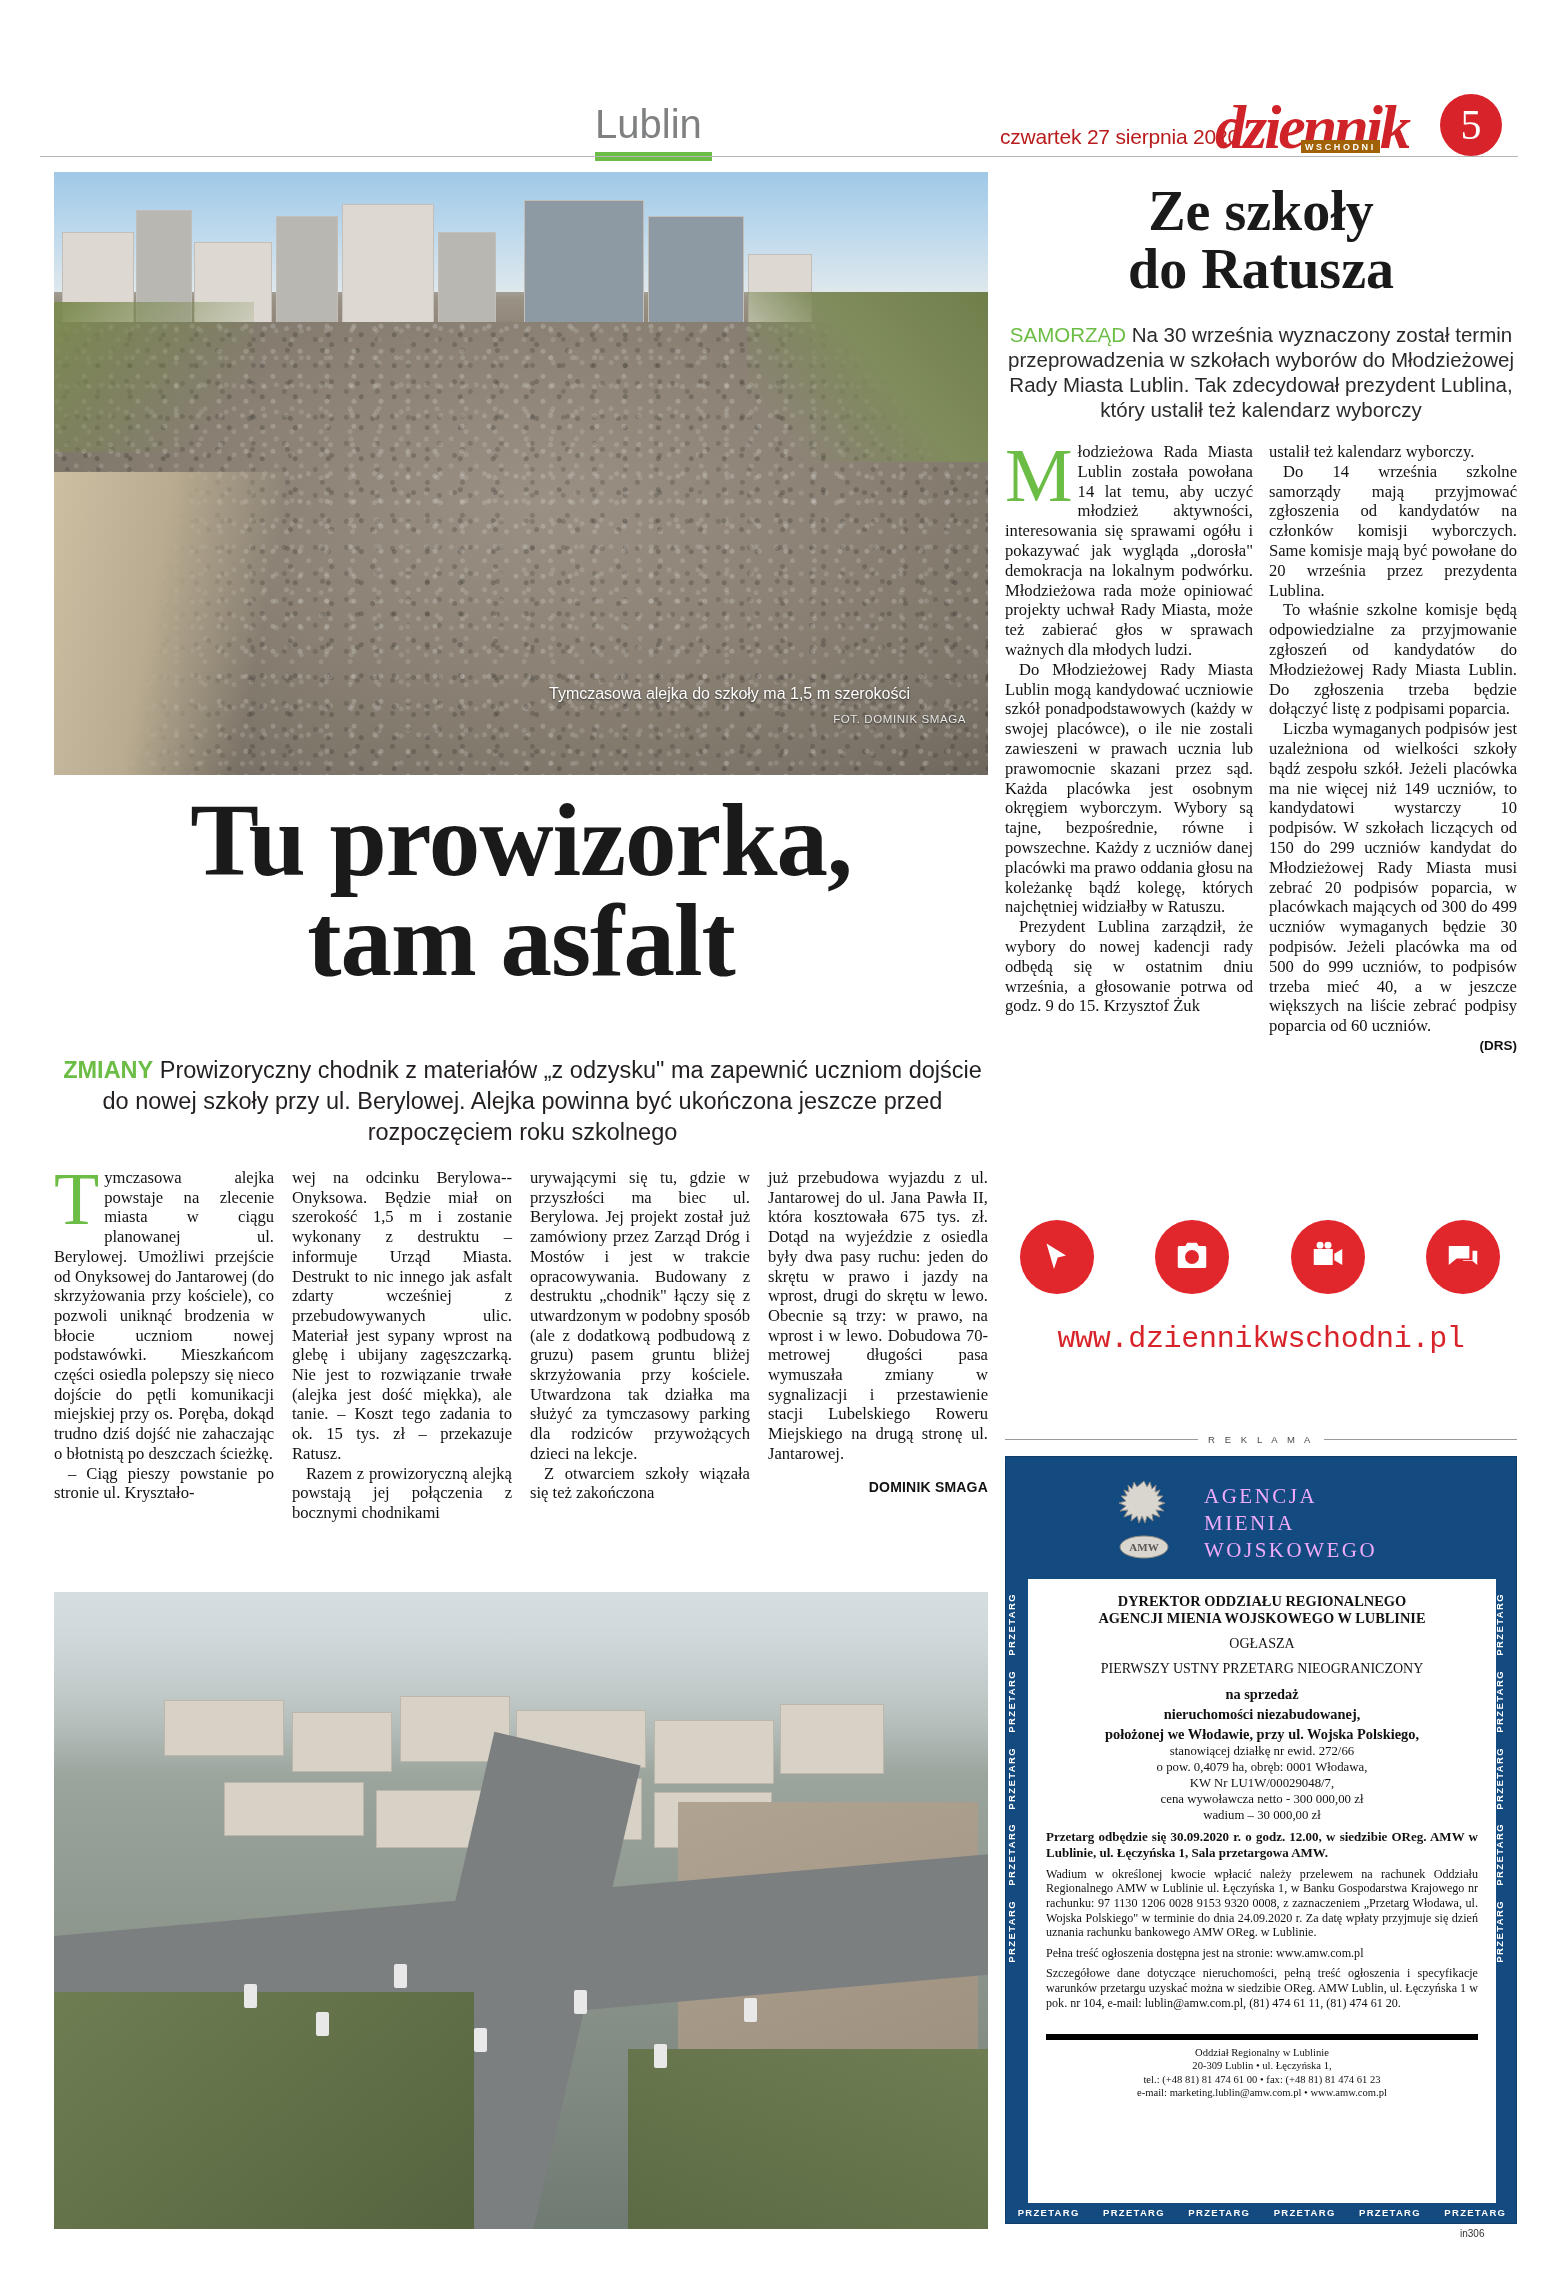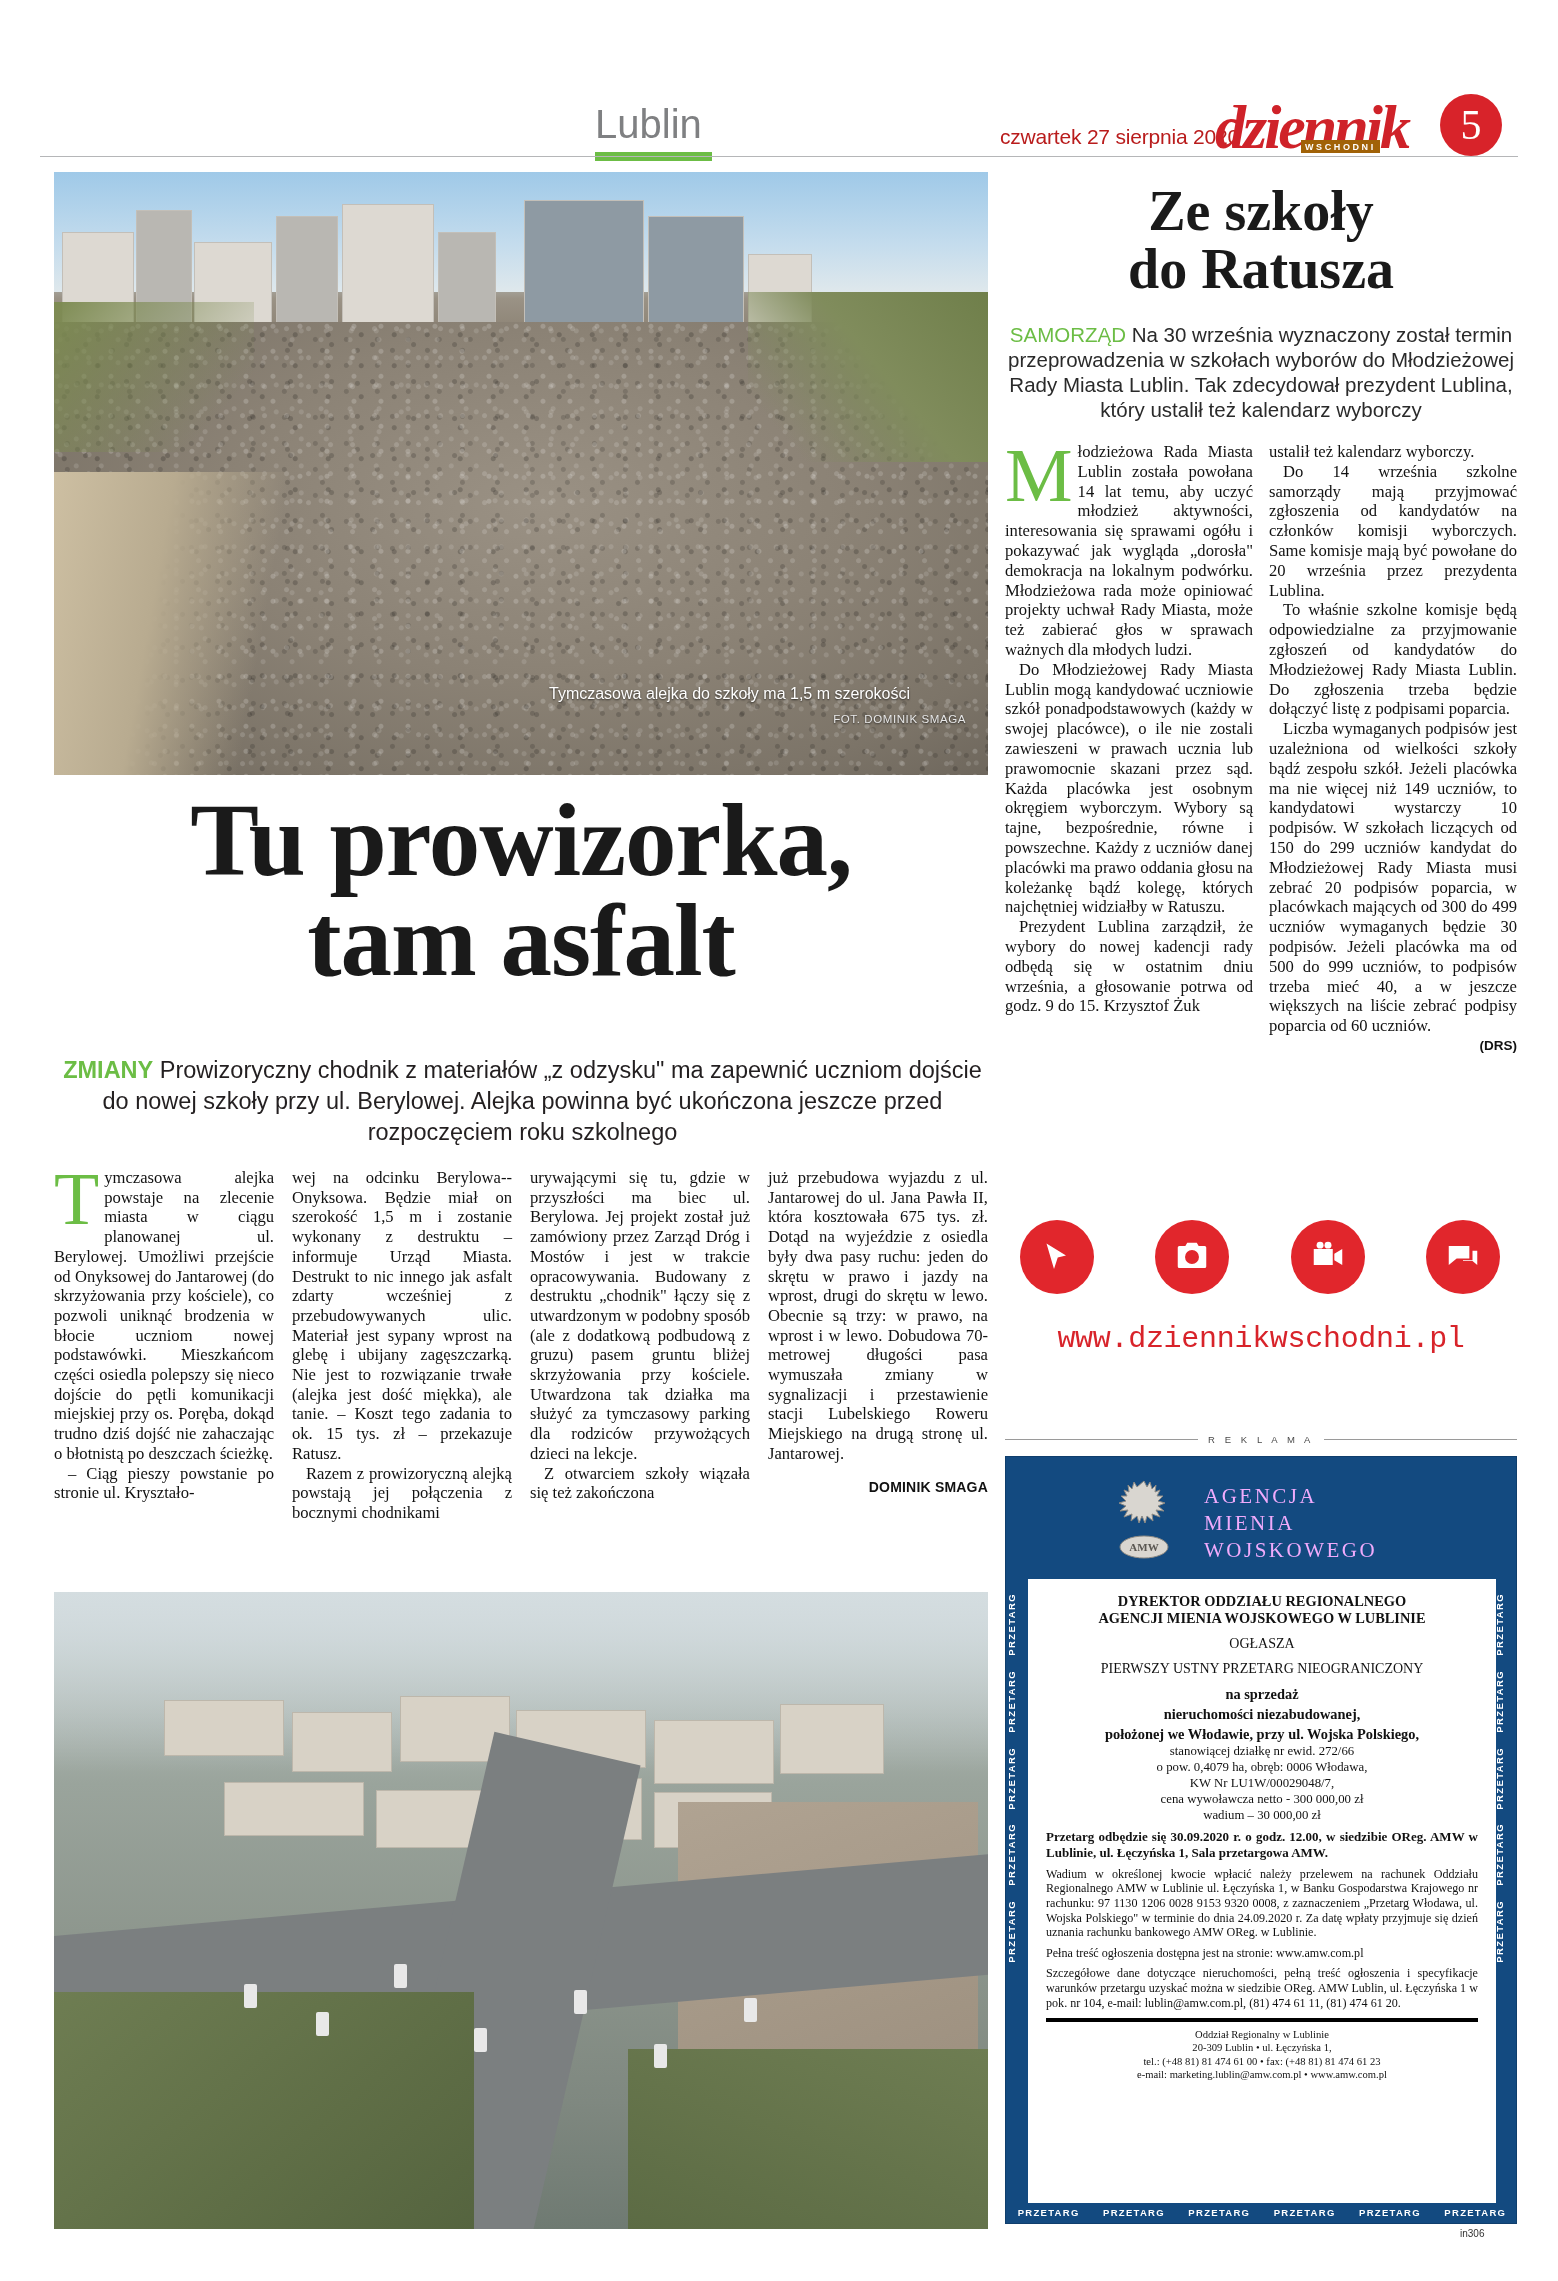--- a/index.html
+++ b/index.html
@@ -245,21 +245,21 @@
     font-family:"Liberation Serif", serif;
     font-size:12.6px; line-height:15.2px; color:#111; text-align:center;
   }
   .ad-body .t1 { font-weight:700; font-size:14.4px; line-height:17.4px; }
   .ad-body .t2 { font-size:14px; line-height:18px; margin-top:7px; }
   .ad-body .t3 { font-weight:700; font-size:14.4px; line-height:18px; margin-top:7px; }
   .ad-body .t4 { font-size:12.8px; line-height:16px; }
   .ad-body .just { text-align:justify; font-weight:700; font-size:13px; line-height:16px; margin-top:6px; }
   .ad-body .small { text-align:justify; font-size:12.1px; line-height:14.6px; margin-top:6px; }
   .ad-footer {
-    margin-top:8px; border-top:4px solid #000000; padding-top:6px;
+    margin-top:24px; border-top:6px solid #000000; padding-top:6px;
     font-size:10.6px; line-height:13.2px; text-align:center;
   }
   .side-strip {
     position:absolute; top:122px; width:22px; height:624px;
     color:#fff; font-size:9.5px; font-weight:700; letter-spacing:1.4px;
     font-family:"Liberation Sans", sans-serif;
   }
   .side-strip.left { left:0; }
   .side-strip.right { right:0; }
   .side-strip span {
@@ -473,21 +473,21 @@
 
     <div class="ad-body">
       <div class="t1">DYREKTOR ODDZIAŁU REGIONALNEGO</div>
       <div class="t1">AGENCJI MIENIA WOJSKOWEGO W LUBLINIE</div>
       <div class="t2">OGŁASZA</div>
       <div class="t2">PIERWSZY USTNY PRZETARG NIEOGRANICZONY</div>
       <div class="t3">na sprzedaż</div>
       <div class="t3" style="margin-top:2px">nieruchomości niezabudowanej,</div>
       <div class="t3" style="margin-top:2px">położonej we Włodawie, przy ul. Wojska Polskiego,</div>
       <div class="t4">stanowiącej działkę nr ewid. 272/66</div>
-      <div class="t4">o pow. 0,4079 ha, obręb: 0006 Włodawa,</div>
+      <div class="t4">o pow. 0,4079 ha, obręb: 0001 Włodawa,</div>
       <div class="t4">KW Nr LU1W/00029048/7,</div>
       <div class="t4">cena wywoławcza netto - 300 000,00 zł</div>
       <div class="t4">wadium – 30 000,00 zł</div>
       <div class="just">Przetarg odbędzie się 30.09.2020 r. o godz. 12.00, w siedzibie OReg. AMW w Lublinie, ul. Łęczyńska 1, Sala przetargowa AMW.</div>
       <div class="small">Wadium w określonej kwocie wpłacić należy przelewem na rachunek Oddziału Regionalnego AMW w Lublinie ul. Łęczyńska 1, w Banku Gospodarstwa Krajowego nr rachunku: 97 1130 1206 0028 9153 9320 0008, z zaznaczeniem „Przetarg Włodawa, ul. Wojska Polskiego" w terminie do dnia 24.09.2020 r. Za datę wpłaty przyjmuje się dzień uznania rachunku bankowego AMW OReg. w Lublinie.</div>
       <div class="small">Pełna treść ogłoszenia dostępna jest na stronie: www.amw.com.pl</div>
       <div class="small">Szczegółowe dane dotyczące nieruchomości, pełną treść ogłoszenia i specyfikacje warunków przetargu uzyskać można w siedzibie OReg. AMW Lublin, ul. Łęczyńska 1 w pok. nr 104, e-mail: lublin@amw.com.pl, (81) 474 61 11, (81) 474 61 20.</div>
       <div class="ad-footer">
         <div>Oddział Regionalny w Lublinie</div>
         <div>20-309 Lublin • ul. Łęczyńska 1,</div>

